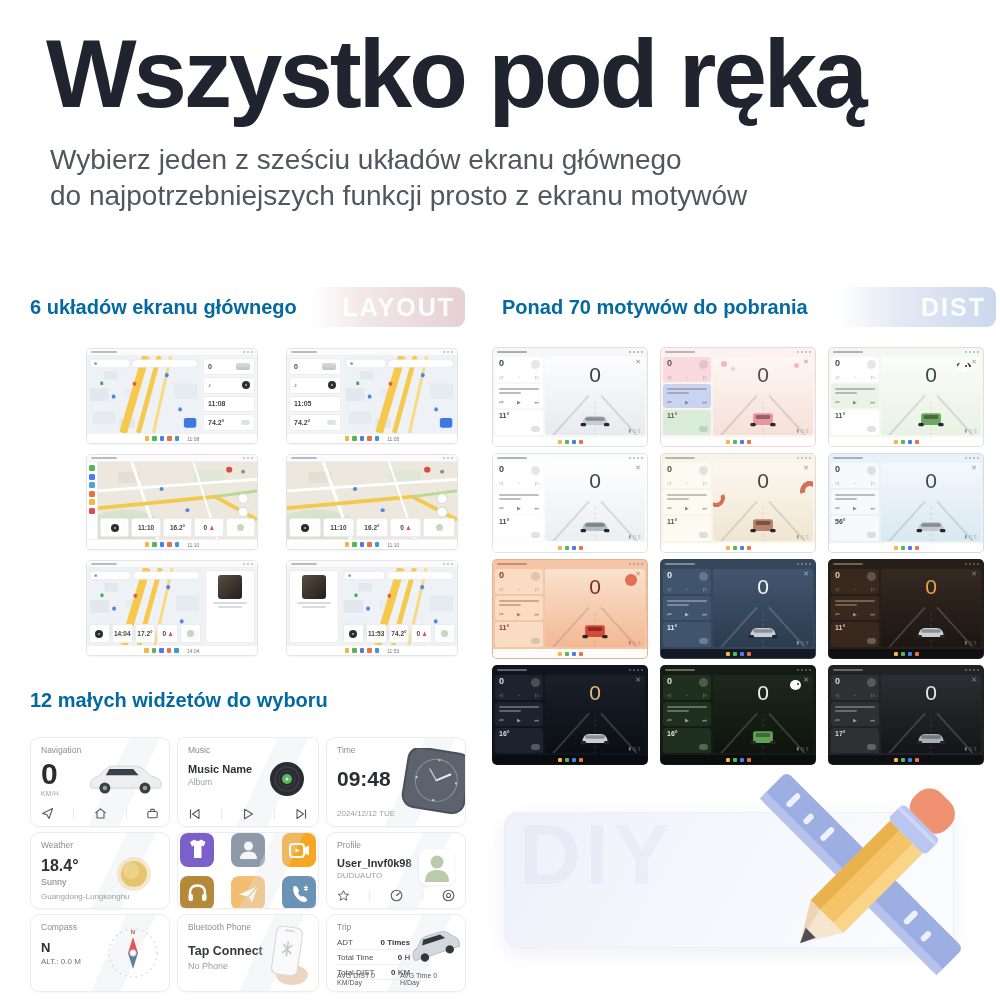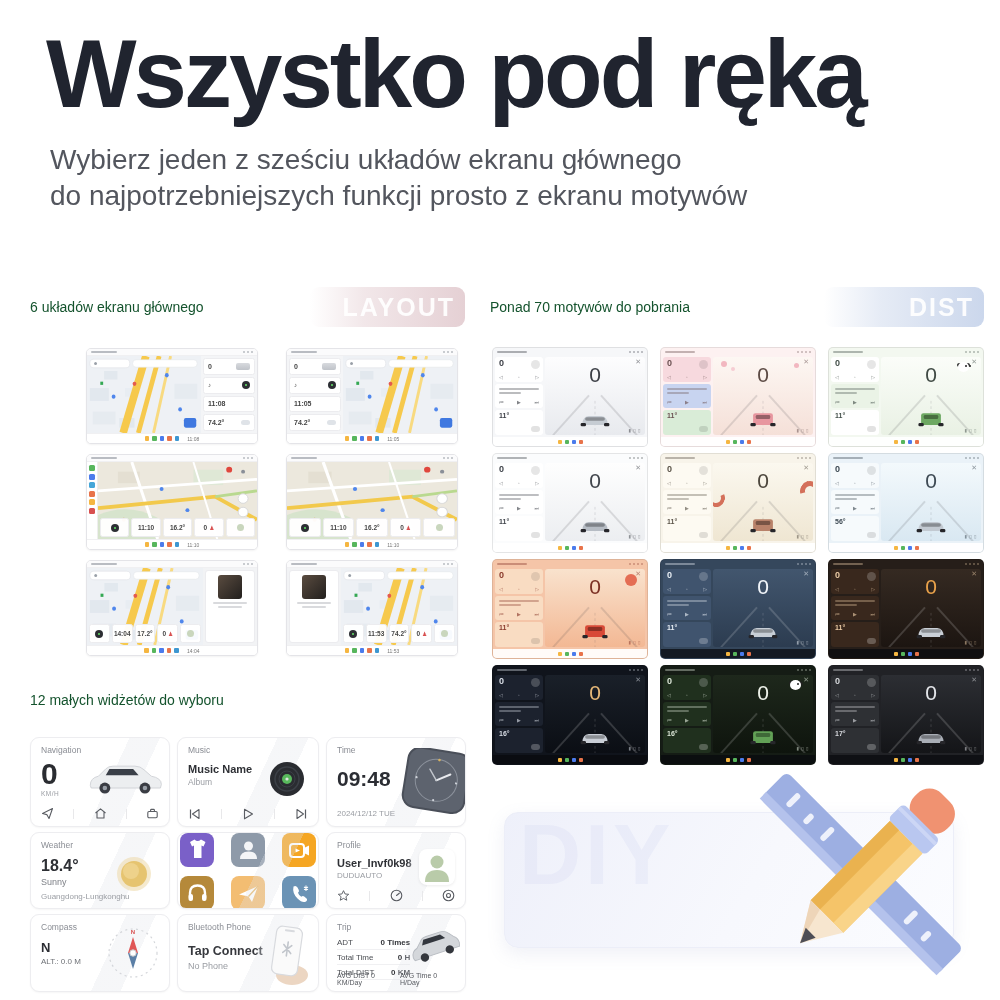--- a/index.html
+++ b/index.html
@@ -6,28 +6,28 @@
   html,body{width:1000px;height:1000px}
   body{position:relative;background:#fff;font-family:"Liberation Sans",sans-serif;overflow:hidden;color:#24262e}
   .abs{position:absolute}
 
   
   #headline{left:46px;top:24px;font-size:96px;font-weight:800;letter-spacing:-3px;color:#20242f;white-space:nowrap;line-height:1.05}
   #subtitle{left:50px;top:142px;font-size:28px;line-height:36px;color:#53565e;font-weight:400;white-space:nowrap}
 
   
   .sec-head{height:40px}
-  .sec-title{font-size:14px;font-weight:400;color:#14532d;line-height:40px}
+  .sec-title{font-size:20px;font-weight:700;color:#0369a1;line-height:40px}
   .sec-badge{position:absolute;right:0;top:0;height:40px;border-radius:9px;display:flex;align-items:center;justify-content:flex-end;
              padding-right:10px;font-size:25px;font-weight:700;color:rgba(255,255,255,.92);letter-spacing:2px}
   .badge-layout{width:155px;background:linear-gradient(90deg,rgba(231,211,215,0) 0%,rgba(231,211,215,.55) 35%,#e5d0d4 100%)}
   .badge-theme{width:160px;background:linear-gradient(90deg,rgba(205,216,236,0) 0%,rgba(205,216,236,.5) 35%,#cbd7ec 100%)}
   .badge-plugins{width:175px;background:linear-gradient(90deg,rgba(219,219,200,0) 0%,rgba(219,219,200,.55) 35%,#d8d8c5 100%)}
   #layouts-header{left:30px;top:287px;width:435px}
-  #themes-header{left:490px;top:287px;width:494px}
+  #themes-header{left:502px;top:287px;width:494px}
   #plugins-header{left:30px;top:680px;width:437px}
 
   
   #layout-grid{left:86px;top:348px;display:grid;grid-template-columns:172px 172px;gap:10px 28px}
   .lt{width:172px;height:96px;background:#fff;border:1px solid #e4e4e8;border-radius:5px;overflow:hidden;display:flex;flex-direction:column;box-shadow:0 1px 2px rgba(0,0,0,.05)}
   .lt-top{height:7px;flex:0 0 7px;background:#fbfbfc;border-bottom:1px solid #f0f0f2;display:flex;align-items:center;justify-content:space-between;padding:0 4px}
   .lt-top .bar{width:26px;height:2px;border-radius:1px;background:#b9bcc2}
   .lt-top .dots{display:flex;gap:2px}
   .lt-top .dots i{width:2px;height:2px;border-radius:50%;background:#b9bcc2}
   .lt-body{flex:1;display:flex;min-height:0;position:relative;background:#f2f3f5}

